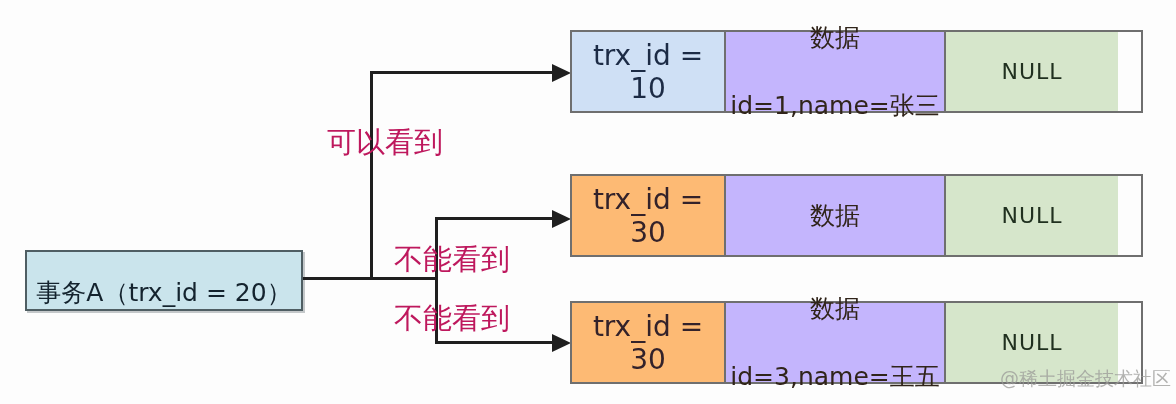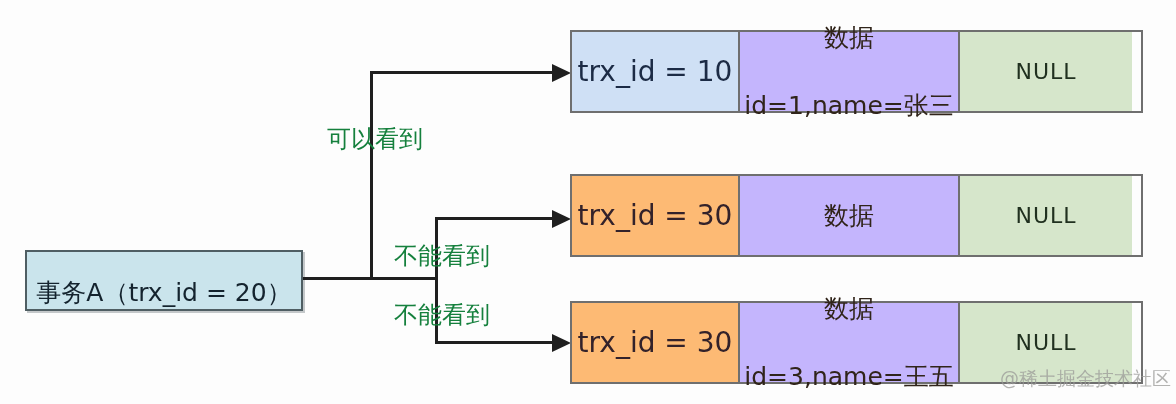--- a/index.html
+++ b/index.html
@@ -31,21 +31,21 @@
   }
   .row-1{top:30px;}
   .row-2{top:174px;}
   .row-3{top:301px;}
   .cell{
     box-sizing:border-box;
     display:flex;flex-direction:column;align-items:center;justify-content:center;
     text-align:center;
   }
   .cell + .cell{border-left:2px solid #6f6f6f;}
-  .cell-trx{width:166px;font-size:28px;color:#1c2b45;}
+  .cell-trx{width:152px;font-size:28px;color:#1c2b45;}
   .cell-data{width:220px;font-size:25px;color:#30241a;line-height:1.25;}
   .cell-null{width:174px;font-size:22px;color:#20301f;letter-spacing:1px;}
   .bg-blue{background:#cfe0f5;}
   .bg-pink{background:#fdba74;}
   .bg-yellow{background:#c4b5fd;gap:37px;}
   .bg-green{background:#d6e6cb;}
   .cell-trx.bg-pink{color:#33222a;}
 
   
   .line{position:absolute;background:#1f1f1f;}
@@ -62,21 +62,21 @@
     border-top:9px solid transparent;
     border-bottom:9px solid transparent;
     border-left:19px solid #1f1f1f;
   }
   .arrow-top{left:552px;top:64px;}
   .arrow-mid{left:552px;top:210px;}
   .arrow-bot{left:552px;top:334px;}
 
   
   .edge-label{
-    position:absolute;font-size:24px;color:#15803d;white-space:nowrap;
+    position:absolute;font-size:29px;color:#be185d;white-space:nowrap;
   }
   .edge-label-1{left:327px;top:123px;}
   .edge-label-2{left:394px;top:240px;}
   .edge-label-3{left:394px;top:299px;}
 
   
   .watermark{
     position:absolute;left:1000px;top:366px;
     font-size:19px;color:#9b9b98;opacity:0.75;white-space:nowrap;
   }

